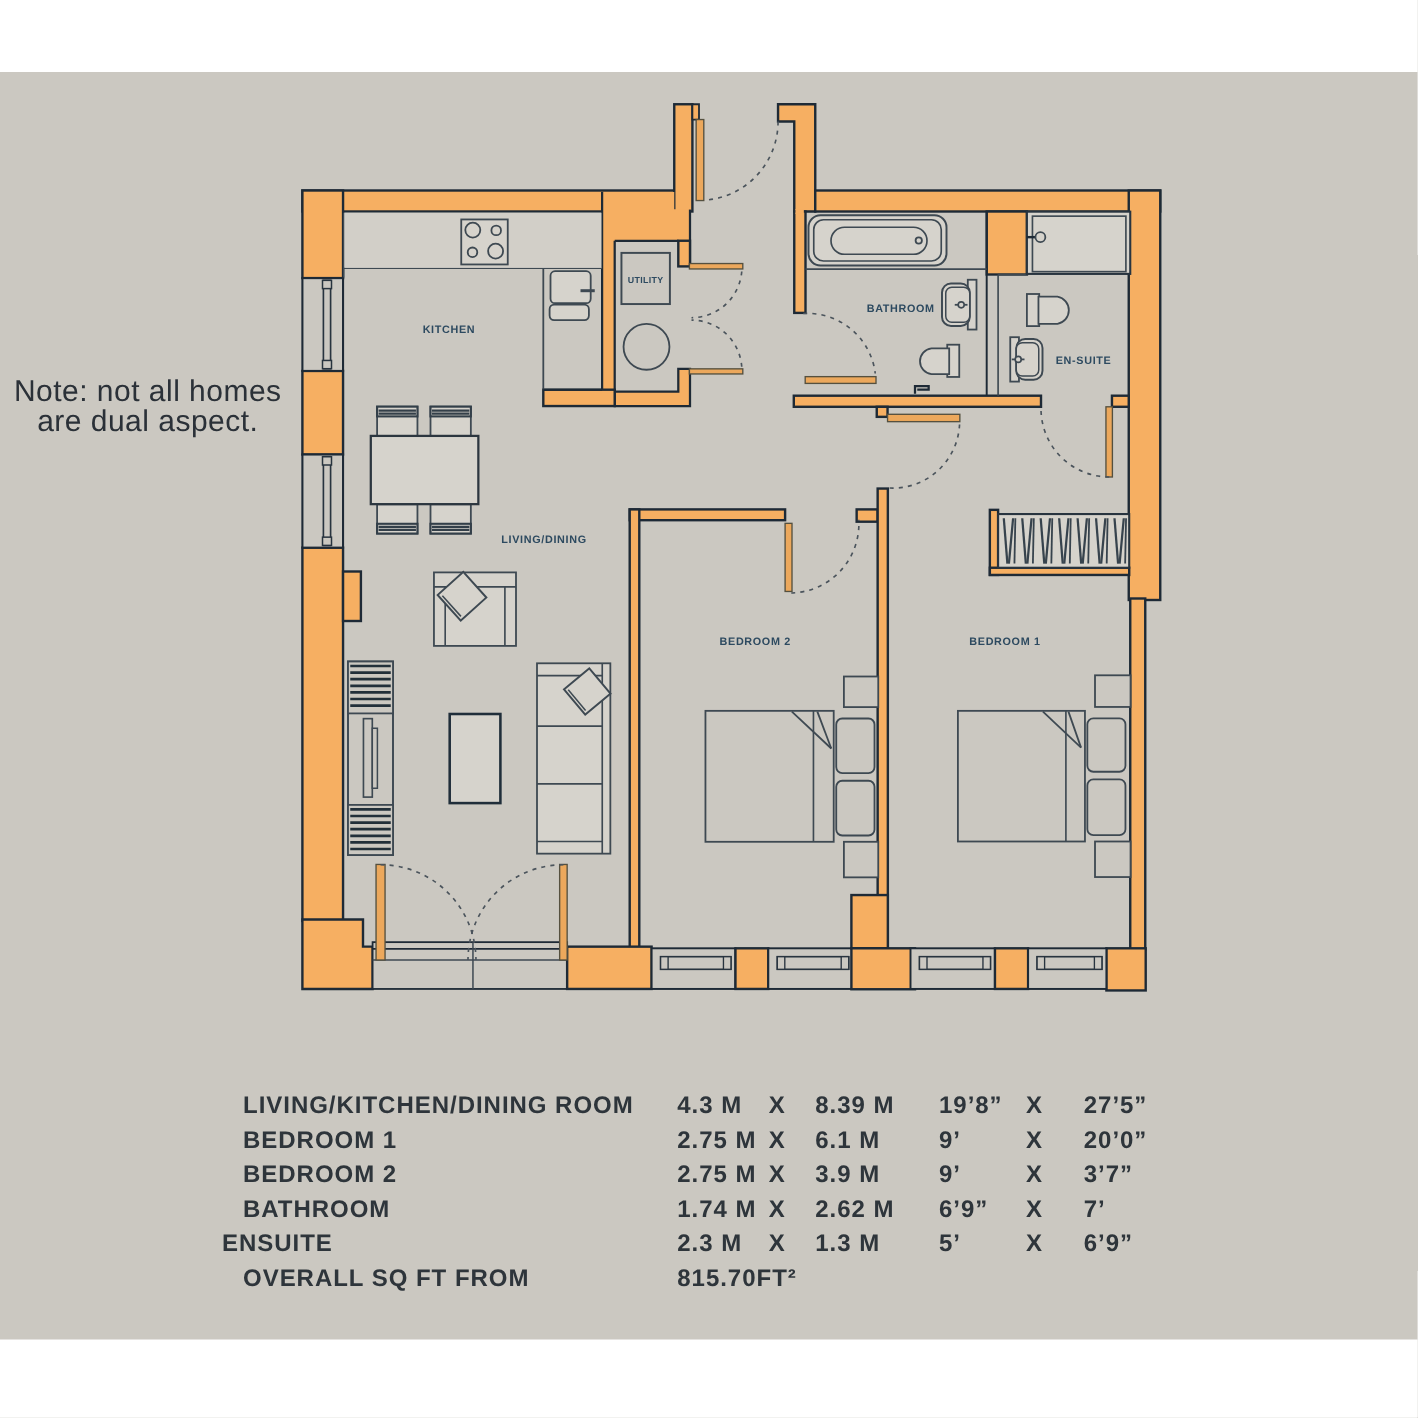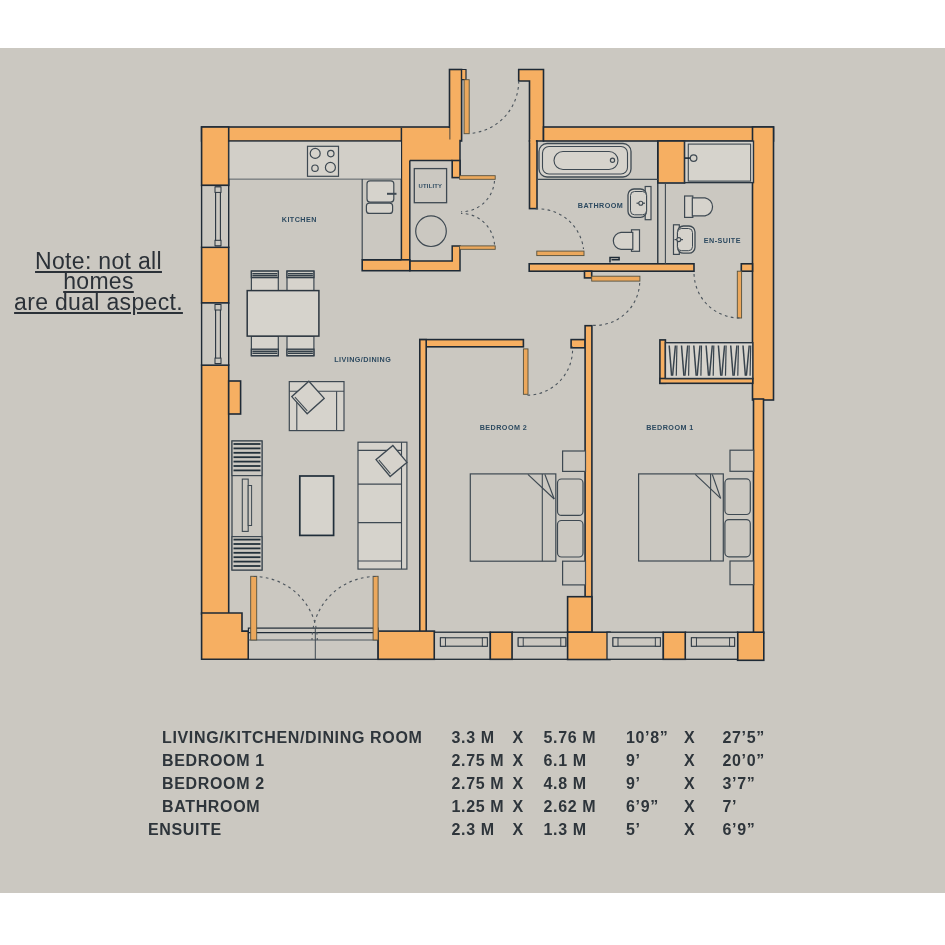--- a/index.html
+++ b/index.html
@@ -1,17 +1,17 @@
 <!DOCTYPE html>
 <html><head><meta charset="utf-8">
 <style>
 html,body{margin:0;padding:0;width:945px;height:945px;background:#ffffff;overflow:hidden;}
 #canvas{position:absolute;top:0;left:0;width:945px;height:945px;font-family:"Liberation Sans",sans-serif;}
 #gray{position:absolute;left:0;top:48px;width:945px;height:845px;background:#cbc8c1;}
-#note{position:absolute;left:0px;top:251px;width:197px;text-align:center;font-size:23px;letter-spacing:0.32px;line-height:20.3px;color:#2b3138;text-decoration:underline;}
+#note{position:absolute;left:0px;top:251px;width:197px;text-align:center;font-size:20px;letter-spacing:0.32px;line-height:20.3px;color:#2b3138;}
 .tr{position:absolute;left:0;width:945px;height:20px;line-height:20px;font-weight:bold;font-size:16px;color:#2e353b;letter-spacing:0.65px;}
 .tr span{position:absolute;top:0;white-space:pre;}
 </style></head>
 <body>
 <div id="canvas">
 <div id="gray"></div>
 <div id="note">Note: not all homes<br>are dual aspect.</div>
 <svg width="945" height="945" viewBox="0 0 945 945" style="position:absolute;left:0;top:0">
 <rect x="201.6" y="127.0" width="247.9" height="14.0" fill="#f6af62" stroke="#1e2a36" stroke-width="1.6"></rect>
 <rect x="449.5" y="69.5" width="12.1" height="71.5" fill="#f6af62" stroke="#1e2a36" stroke-width="1.6"></rect>
@@ -235,56 +235,60 @@
 <text x="299.3" y="221.8" text-anchor="middle" font-family="Liberation Sans, sans-serif" font-weight="bold" font-size="7.2" letter-spacing="0.45" fill="#2d4a60">KITCHEN</text>
 <text x="362.7" y="361.8" text-anchor="middle" font-family="Liberation Sans, sans-serif" font-weight="bold" font-size="7.2" letter-spacing="0.45" fill="#2d4a60">LIVING/DINING</text>
 <text x="503.5" y="429.8" text-anchor="middle" font-family="Liberation Sans, sans-serif" font-weight="bold" font-size="7.2" letter-spacing="0.45" fill="#2d4a60">BEDROOM 2</text>
 <text x="670.0" y="429.8" text-anchor="middle" font-family="Liberation Sans, sans-serif" font-weight="bold" font-size="7.2" letter-spacing="0.45" fill="#2d4a60">BEDROOM 1</text>
 <text x="600.5" y="208.2" text-anchor="middle" font-family="Liberation Sans, sans-serif" font-weight="bold" font-size="7.2" letter-spacing="0.45" fill="#2d4a60">BATHROOM</text>
 <text x="722.4" y="242.8" text-anchor="middle" font-family="Liberation Sans, sans-serif" font-weight="bold" font-size="7.2" letter-spacing="0.45" fill="#2d4a60">EN-SUITE</text>
 <text x="430.4" y="188.4" text-anchor="middle" font-family="Liberation Sans, sans-serif" font-weight="bold" font-size="5.9" letter-spacing="0.2" fill="#2d4a60">UTILITY</text>
 </svg>
 <div class="tr" style="top:728.2px">
       <span style="left:162px">LIVING/KITCHEN/DINING ROOM</span>
-      <span style="left:451.5px">3.3 M</span>
-      <span style="left:512.5px">X</span>
-      <span style="left:543.5px">5.76 M</span>
-      <span style="left:626px">10’8”</span>
+      <span style="left:451.5px">4.3 M</span>
+      <span style="left:512.5px">X</span>
+      <span style="left:543.5px">8.39 M</span>
+      <span style="left:626px">19’8”</span>
       <span style="left:684px">X</span>
       <span style="left:722.5px">27’5”</span>
     </div>
 <div class="tr" style="top:751.1px">
       <span style="left:162px">BEDROOM 1</span>
       <span style="left:451.5px">2.75 M</span>
       <span style="left:512.5px">X</span>
       <span style="left:543.5px">6.1 M</span>
       <span style="left:626px">9’</span>
       <span style="left:684px">X</span>
       <span style="left:722.5px">20’0”</span>
     </div>
 <div class="tr" style="top:773.9px">
       <span style="left:162px">BEDROOM 2</span>
       <span style="left:451.5px">2.75 M</span>
       <span style="left:512.5px">X</span>
-      <span style="left:543.5px">4.8 M</span>
+      <span style="left:543.5px">3.9 M</span>
       <span style="left:626px">9’</span>
       <span style="left:684px">X</span>
       <span style="left:722.5px">3’7”</span>
     </div>
 <div class="tr" style="top:796.8px">
       <span style="left:162px">BATHROOM</span>
-      <span style="left:451.5px">1.25 M</span>
+      <span style="left:451.5px">1.74 M</span>
       <span style="left:512.5px">X</span>
       <span style="left:543.5px">2.62 M</span>
       <span style="left:626px">6’9”</span>
       <span style="left:684px">X</span>
       <span style="left:722.5px">7’</span>
     </div>
 <div class="tr" style="top:819.6px">
       <span style="left:148px">ENSUITE</span>
       <span style="left:451.5px">2.3 M</span>
       <span style="left:512.5px">X</span>
       <span style="left:543.5px">1.3 M</span>
       <span style="left:626px">5’</span>
       <span style="left:684px">X</span>
       <span style="left:722.5px">6’9”</span>
     </div>
+<div class="tr" style="top:842.5px">
+      <span style="left:162px">OVERALL SQ FT FROM</span>
+      <span style="left:451.5px">815.70FT²</span>
+    </div>
 </div>
 
 </body></html>

